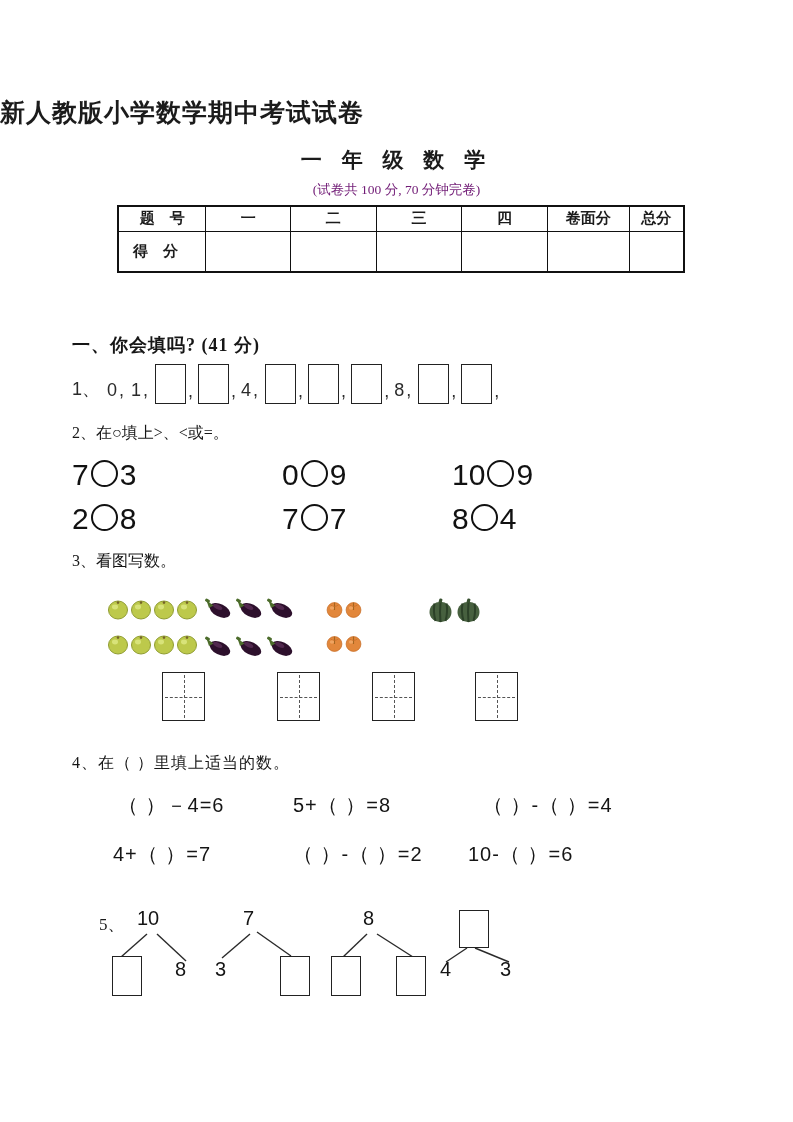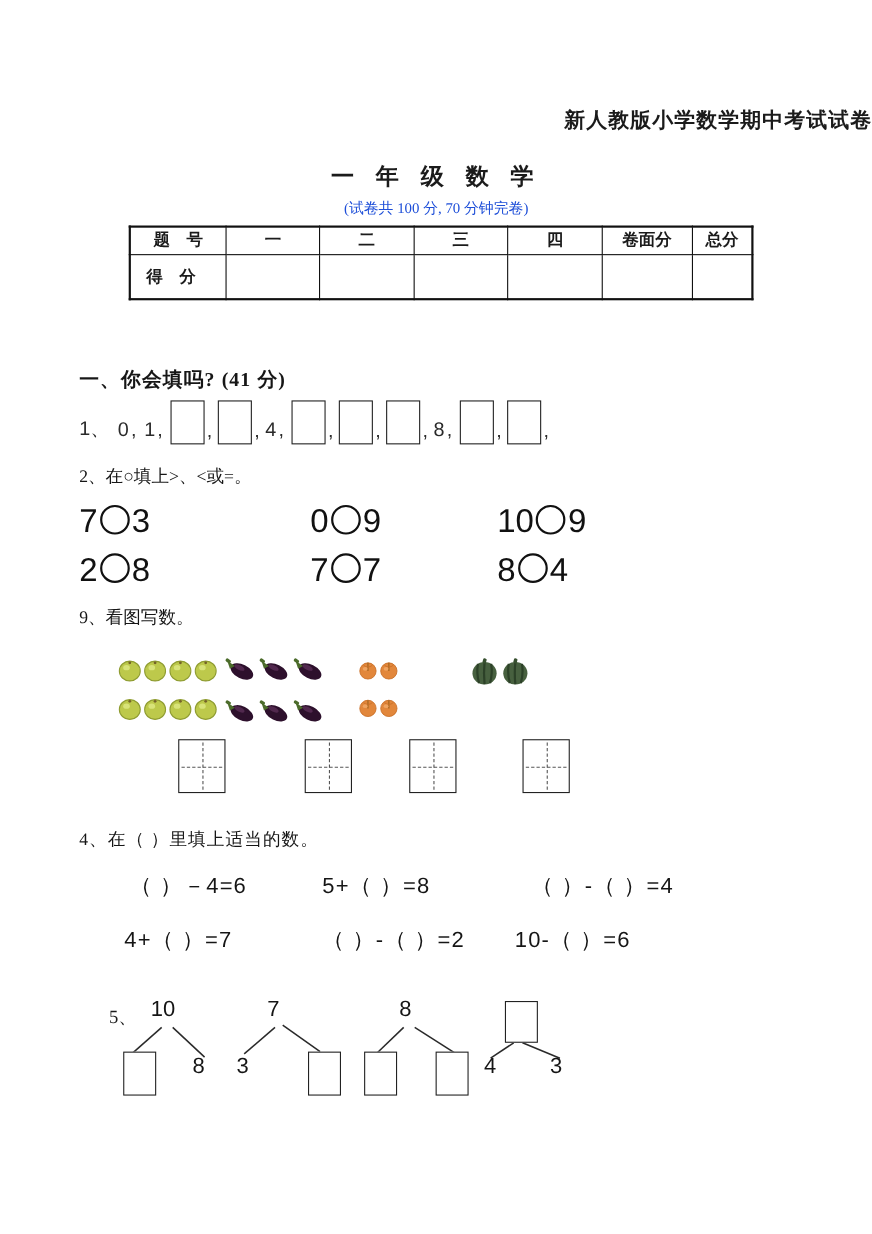--- a/index.html
+++ b/index.html
@@ -1,24 +1,24 @@
 <!DOCTYPE html>
 <html><head>
 <meta charset="utf-8">
 <style>
   html,body{margin:0;padding:0;background:#fff;}
   #page{position:relative;width:793px;height:1122px;background:#fff;overflow:hidden;
         font-family:"Liberation Sans",sans-serif;color:#1b1b1b;}
 
-  .exam-title{position:absolute;top:96px;left:0;width:100%;text-align:right;
-      font-size:19px;font-weight:bold;letter-spacing:1px;margin:0;}
+  .exam-title{position:absolute;top:96px;left:0;width:100%;text-align:left;
+      font-size:25px;font-weight:bold;letter-spacing:1px;margin:0;}
   .grade-subtitle{position:absolute;top:146px;left:0;width:100%;text-align:center;
       font-size:21px;font-weight:bold;letter-spacing:7px;margin:0;}
   .exam-note{position:absolute;top:181px;left:0;width:100%;text-align:center;
-      font-size:13.5px;font-family:"Liberation Serif",serif;color:#1d4ed8;}
+      font-size:13.5px;font-family:"Liberation Serif",serif;color:#701a75;}
 
   table.score{position:absolute;left:117px;top:205px;width:568px;border-collapse:collapse;
       border:2px solid #111;font-family:"Liberation Serif",serif;font-size:15px;}
   table.score th,table.score td{border:1px solid #111;font-weight:bold;text-align:center;padding:0;}
   table.score tr.hdr{height:25px;}
   table.score tr.r1{height:41px;}
   table.score tr.r2{height:38px;}
   table.score .lbl{text-align:left;padding-left:14px;}
 
   .heading{position:absolute;left:72px;font-family:"Liberation Serif",serif;color:#161616;}
@@ -126,21 +126,21 @@
 
   <div class="heading q2h">2、在○填上&gt;、&lt;或=。</div>
 
   <div class="cmp" style="left:72px;top:458px"><span>7</span><span class="circ"></span><span>3</span></div>
   <div class="cmp" style="left:282px;top:458px"><span>0</span><span class="circ"></span><span>9</span></div>
   <div class="cmp" style="left:452px;top:458px"><span>10</span><span class="circ"></span><span>9</span></div>
   <div class="cmp" style="left:72px;top:502px"><span>2</span><span class="circ"></span><span>8</span></div>
   <div class="cmp" style="left:282px;top:502px"><span>7</span><span class="circ"></span><span>7</span></div>
   <div class="cmp" style="left:452px;top:502px"><span>8</span><span class="circ"></span><span>4</span></div>
 
-  <div class="heading q3h">9、看图写数。</div>
+  <div class="heading q3h">3、看图写数。</div>
 
   <div class="fruits">
     <div class="fgroup fg-apples">
       <span class="fruit">
         <svg width="22" height="22" viewBox="0 0 22 22">
             <ellipse cx="11" cy="12" rx="9.5" ry="9" fill="#bdc94b" stroke="#8f9c31" stroke-width="1"></ellipse>
             <ellipse cx="8" cy="9" rx="3" ry="2.4" fill="#dde781" opacity="0.85"></ellipse>
             <circle cx="11" cy="4.6" r="1.3" fill="#756329"></circle>
           </svg>
       </span>

